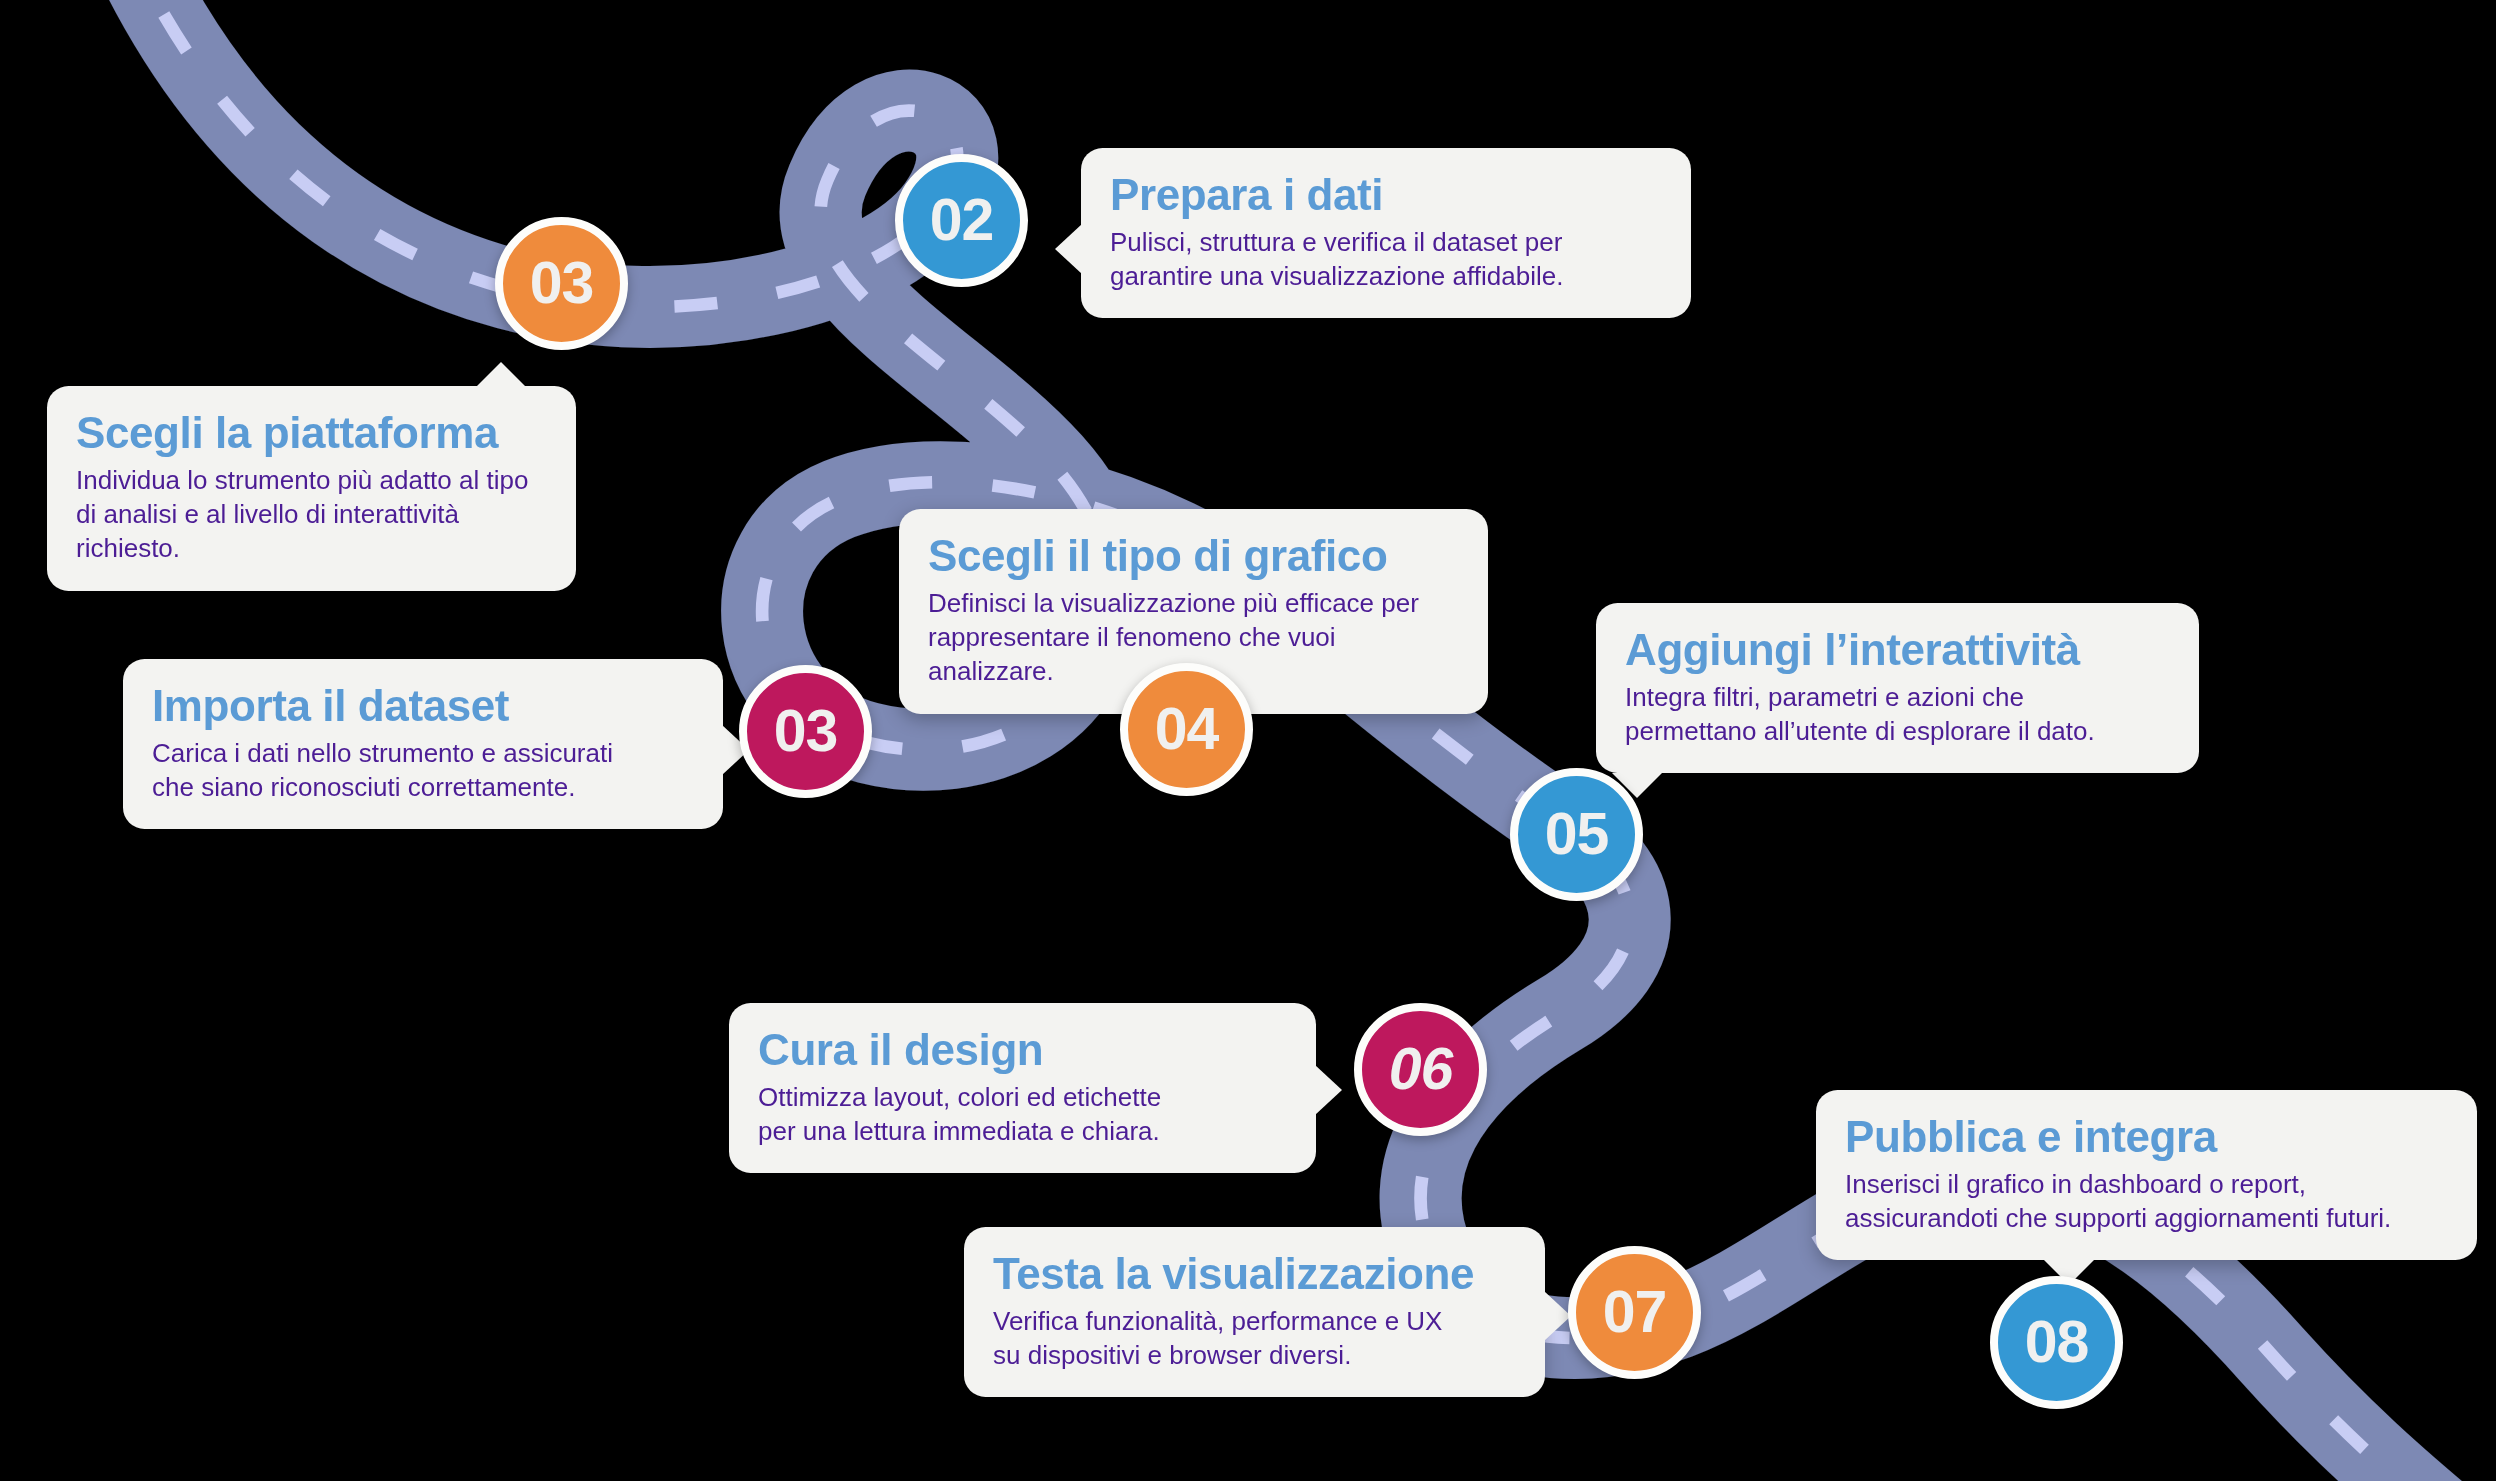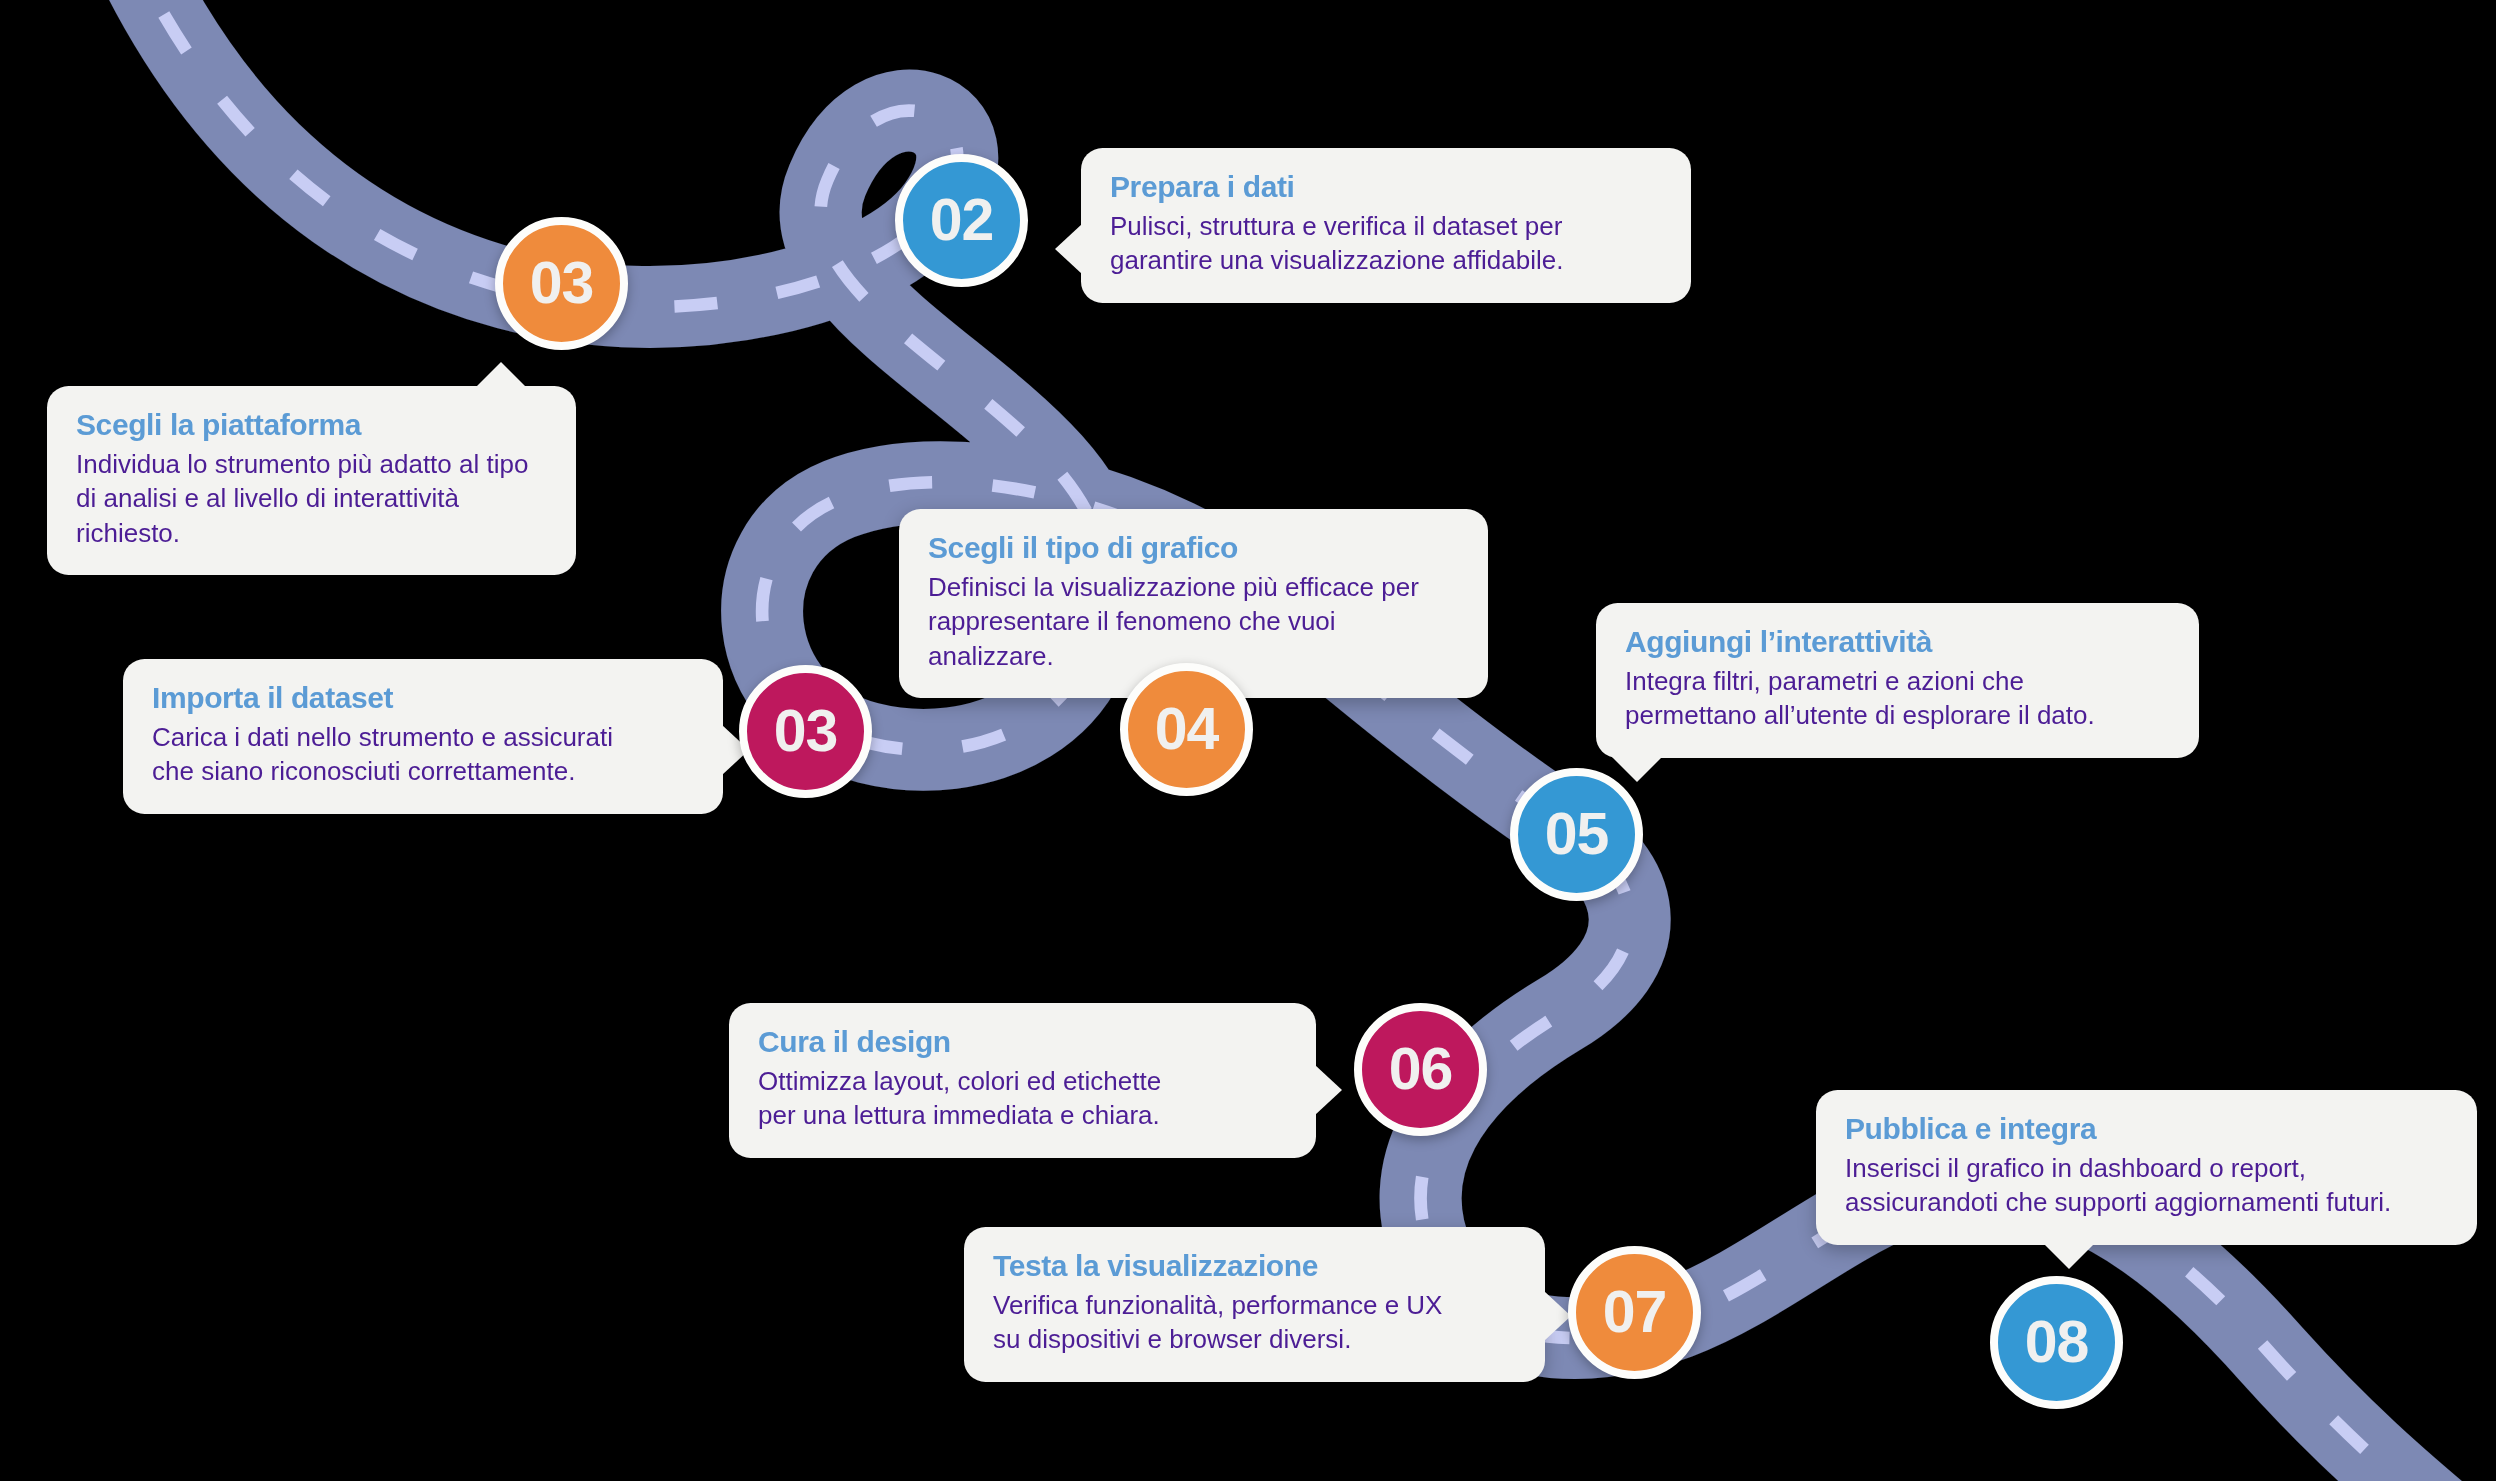--- a/index.html
+++ b/index.html
@@ -56,21 +56,21 @@
     position: absolute;
     background: #f3f3f1;
     border-radius: 21.5px;
     padding: 21.5px 29px 25px 29px;
     box-sizing: border-box;
     box-shadow: 0 5.9px 17.6px rgba(0,0,0,0.25);
     z-index: 30;
   }
   .card .card-title {
     color: #5b9bd5;
-    font-size: 30px;
+    font-size: 44px;
     font-weight: bold;
     line-height: 1.12;
     margin: 0 0 5.9px 0;
     letter-spacing: -0.4px;
   }
   .card .card-body {
     color: #4c1d95;
     font-size: 26px;
     line-height: 1.32;
     margin: 0;
@@ -118,21 +118,21 @@
   #card-05 { left: 1596px; top: 603px;  width: 603px; }
   #card-06 { left: 729px;  top: 1003px; width: 587px; }
   #card-07 { left: 964px;  top: 1227px; width: 581px; }
   #card-08 { left: 1816px; top: 1090px; width: 661px; }
 
   #node-01 { left: 495px;  top: 217px; }
   #node-02 { left: 895px;  top: 154px; }
   #node-03 { left: 739px;  top: 665px; }
   #node-04 { left: 1120px; top: 663px; }
   #node-05 { left: 1510px; top: 768px; }
-  #node-06 { left: 1354px; top: 1003px; }
+  #node-06 { left: 1354px; top: 1003px; font-style: italic; }
   #node-07 { left: 1568px; top: 1246px; }
   #node-08 { left: 1990px; top: 1276px; }
 </style>
 </head>
 <body>
 
 <div id="stage">
 
   <svg id="road-svg" viewBox="0 0 2560 1519">
     <defs>

